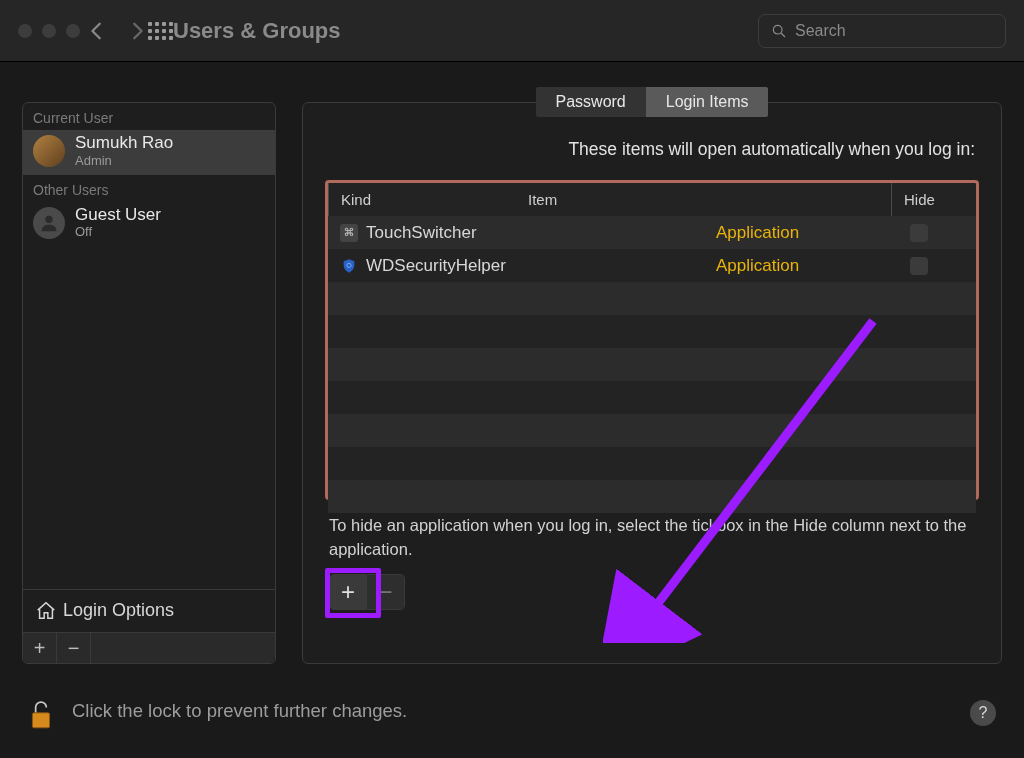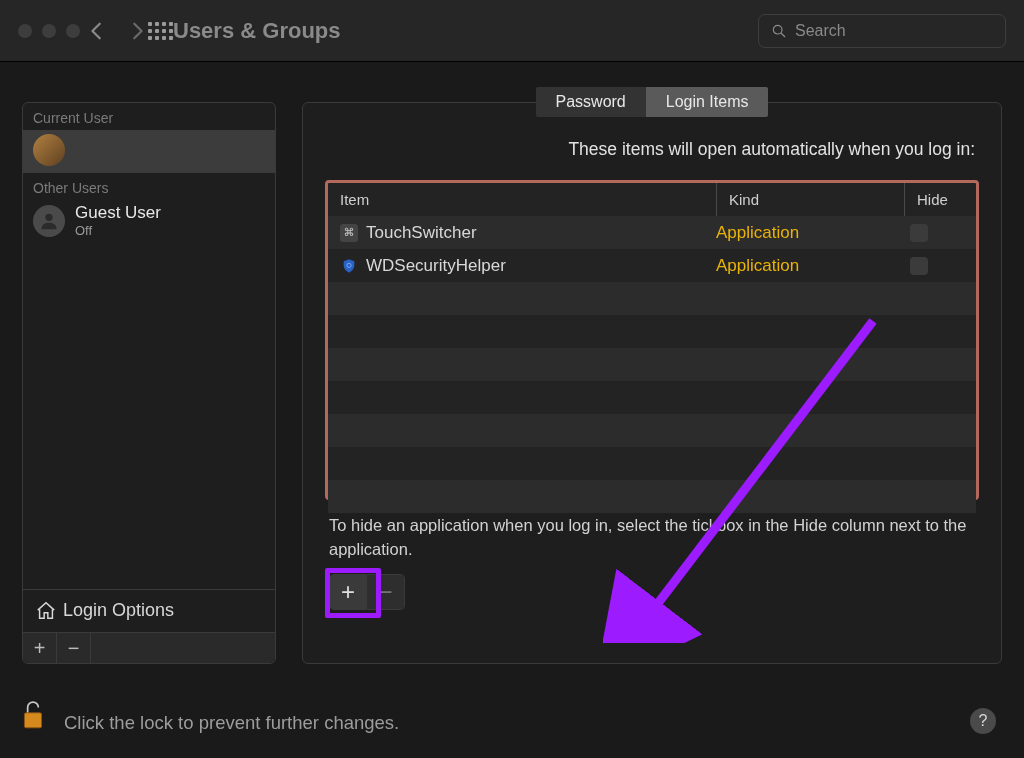--- a/index.html
+++ b/index.html
@@ -43,21 +43,21 @@
   .seg { display:flex; height:30px; border-radius:2px; overflow:hidden; }
   .seg button{border:none;padding:0 20px;font-size:16px;background:#333;color:#e8e8e8;cursor:pointer;}
   .seg button.active{background:#5a5a5a;}
   .hint { padding:22px 26px 20px; font-size:17.5px; color:#e2e2e2;text-align:right;}
   .table-frame { margin:0 22px; border:3px solid #b36a5c; border-radius:4px; height:320px; display:flex; flex-direction:column; background:#232323;}
   .thead { display:flex; font-size:15px; color:#cfcfcf; }
   .th { padding:8px 12px; }
   .th.sep{border-left:1px solid #4a4a4a;}
   .col-item{flex:1;}
   .col-kind{width:188px;}
-  .col-hide{width:72px;text-align:left;}
+  .col-hide{width:85px;text-align:left;}
   .tbody{flex:1; display:flex; flex-direction:column;}
   .trow{display:flex;align-items:center;height:33px;font-size:17px;}
   .trow:nth-child(odd){background:#2c2c2c;}
   .trow .cell{padding:0 12px;}
   .trow .cell.item{flex:1;display:flex;align-items:center;gap:8px;}
   .trow .cell.kind{width:188px;color:#eab308;}
   .trow .cell.hide{width:84px;display:flex;justify-content:flex-start;padding-left:18px;}
   .chk{width:18px;height:18px;border-radius:4px;background:#3b3b3b;}
   .erow{height:33px;}
   .erow:nth-child(odd){background:#2c2c2c;}
@@ -65,21 +65,21 @@
   .app-icon.ts{background:#444;color:#c8c8c8;}
   .app-icon.wd svg{width:16px;height:16px;}
   .hint2{padding:14px 26px 10px;font-size:16.5px;color:#d2d2d2;line-height:1.45;}
   .pm-wrap{position:relative; padding:2px 26px 18px;}
   .pm-hl{position:absolute; left:22px; top:-4px; width:56px; height:50px; border:5px solid #9c1cff; border-radius:2px;}
   .pm{display:flex;}
   .pm button{width:38px;height:36px;border:1px solid #3a3a3a;background:#3a3a3a;color:#e0e0e0;font-size:24px;line-height:1;cursor:pointer;border-radius:5px 0 0 5px;}
   .pm button+button{border-radius:0 5px 5px 0;border-left:none;background:#2e2e2e;color:#777;}
 
   
-  .footer{position:absolute;left:20px;right:28px;bottom:24px;display:flex;align-items:flex-end;gap:18px;}
+  .footer{position:absolute;left:28px;right:28px;bottom:24px;display:flex;align-items:flex-start;gap:18px;}
   .lock svg{width:26px;height:30px;}
   .foot-text{font-size:18.5px;color:#9c9c9c;}
   .help{margin-left:auto;width:26px;height:26px;border-radius:50%;background:#4a4a4a;color:#d8d8d8;display:flex;align-items:center;justify-content:center;font-size:16px;cursor:pointer;}
 
   
   .arrow-svg{position:absolute; pointer-events:none;}
 </style>
 </head>
 <body>
 
@@ -121,20 +121,24 @@
     <span>Search</span>
   </div>
 </div>
 
 <div class="body">
 
   <div class="sidebar">
     <div class="section-label">Current User</div>
     <div class="user-row selected">
       <div class="avatar"></div>
+      <div>
+        <div class="user-name">Sumukh Rao</div>
+        <div class="user-sub">Admin</div>
+      </div>
     </div>
     <div class="section-label" style="border-top:1px solid #3a3a3a;">Other Users</div>
     <div class="user-row">
       <div class="avatar blank">
         <svg viewBox="0 0 24 24">
             <circle cx="12" cy="8" r="4"></circle>
             <path d="M4 20c0-4 4-6 8-6s8 2 8 6v1H4z"></path>
           </svg>
       </div>
       <div>
@@ -160,22 +164,22 @@
     <div class="seg-wrap">
       <div class="seg">
         <button>Password</button>
         <button class="active">Login Items</button>
       </div>
     </div>
     <div class="hint">These items will open automatically when you log in:</div>
 
     <div class="table-frame">
       <div class="thead">
+        <div class="th col-kind sep">Kind</div>
         <div class="th col-item">Item</div>
-        <div class="th col-kind sep">Kind</div>
         <div class="th col-hide sep">Hide</div>
       </div>
       <div class="tbody" id="tbody">
           <div class="trow">
             <div class="cell item">
               <div class="app-icon ts">⌘</div>
               <span>TouchSwitcher</span>
             </div>
             <div class="cell kind">Application</div>
             <div class="cell hide">

